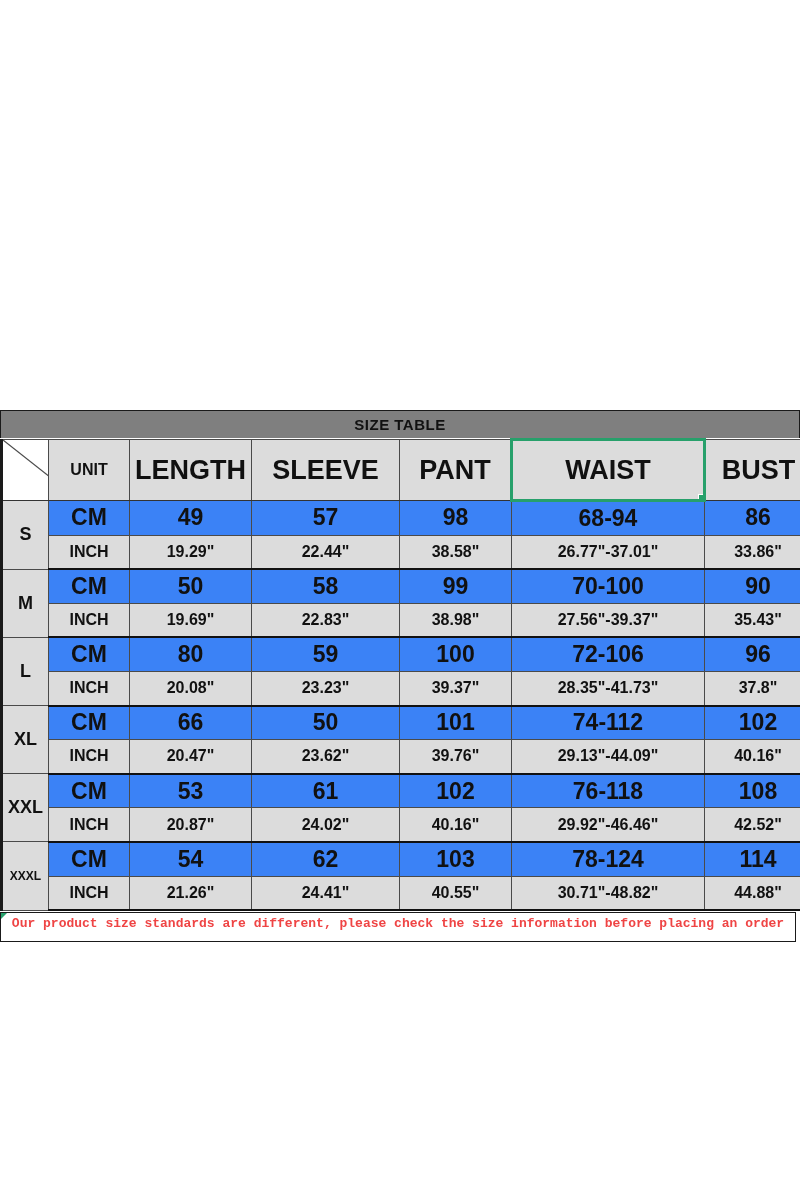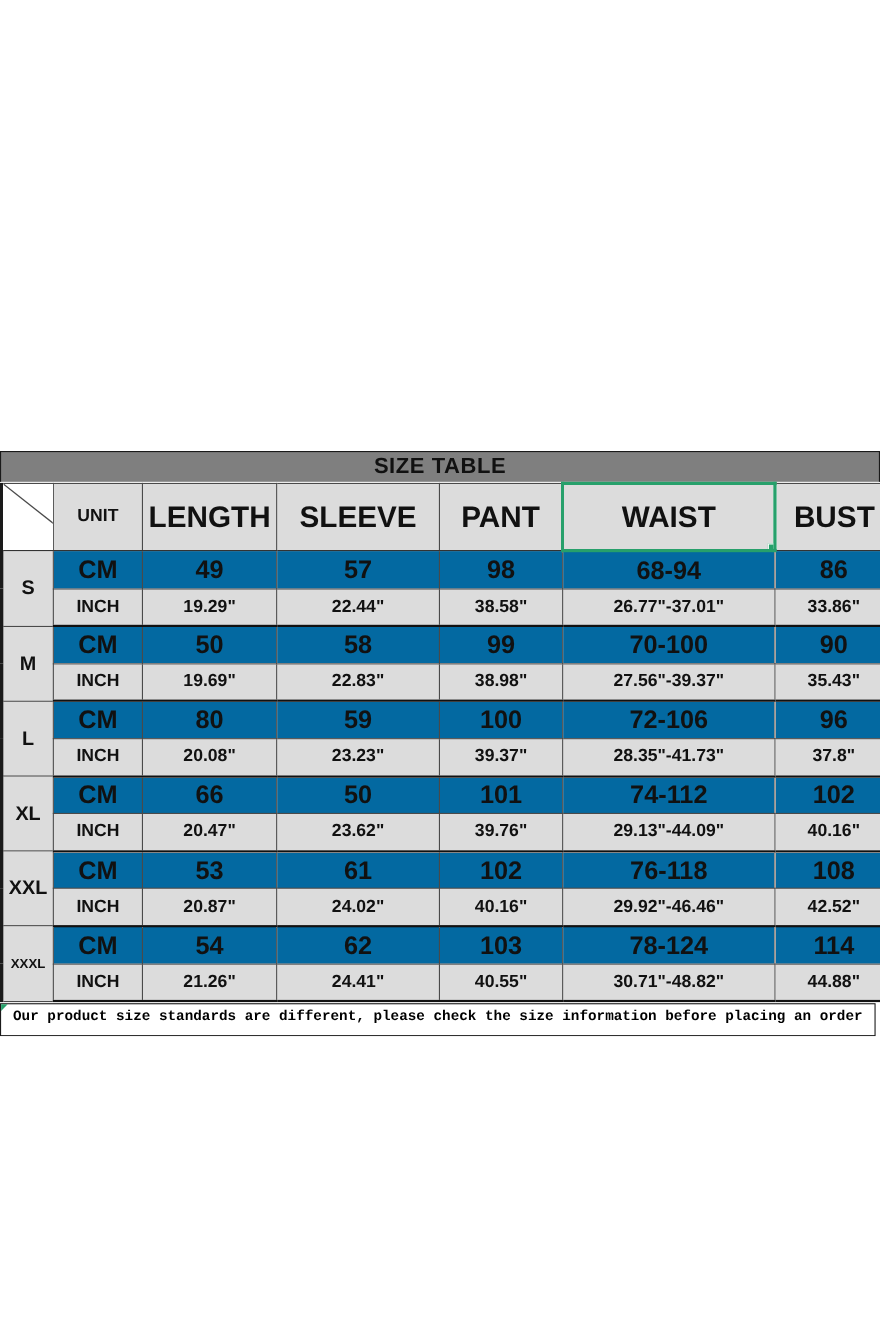--- a/index.html
+++ b/index.html
@@ -7,21 +7,21 @@
     position:relative;width:800px;height:1200px;background:#ffffff;
     overflow:hidden;font-family:"Liberation Sans",sans-serif;
   }
   .size-table-wrap{
     position:absolute;top:410px;left:0;width:800px;overflow:hidden;
   }
   .title-bar{
     width:798px;height:27px;background:#7f7f7f;
     border:1px solid #1a1a1a;border-bottom:none;
     display:flex;align-items:center;justify-content:center;
-    font-size:20px;font-weight:bold;color:#111;letter-spacing:0.5px;
+    font-size:15px;font-weight:bold;color:#111;letter-spacing:0.5px;
   }
   table.size-table{
     border-collapse:collapse;table-layout:fixed;width:810px;
     border-left:3px solid #1a1a1a;border-top:1px solid #1a1a1a;
   }
   table.size-table td, table.size-table th{
     border:1px solid #4a4a4a;text-align:center;vertical-align:middle;
     padding:0;color:#111;overflow:hidden;white-space:nowrap;
   }
   
@@ -32,37 +32,37 @@
   tr.head-row th.hl-col{
     position:relative;
     border:3px solid #27a06b;
   }
   .fill-handle{
     position:absolute;right:-3px;bottom:-3px;width:6px;height:6px;
     background:#27a06b;border:1px solid #fff;
   }
   
   tbody td{height:32.6px;}
-  tbody tr.cm-row td{background:#0369a1;font-size:23px;font-weight:bold;}
+  tbody tr.cm-row td{background:#3b82f6;font-size:23px;font-weight:bold;}
   tbody tr.inch-row td{background:#dcdcdc;font-size:16px;font-weight:bold;}
   tbody td.unit-cell{font-size:15px;font-weight:bold;}
   tbody th.size-label{
     background:#dcdcdc;font-size:18px;font-weight:bold;padding:0 1px;
   }
   
   tr.group-end td, tr.group-end th{border-bottom:2px solid #111;}
   tr.head-row th{border-bottom:1px solid #333;}
   tr.head-row th.hl-col{border-bottom:3px solid #27a06b;}
   
   .footer-note{
     position:relative;width:796px;height:30px;margin-top:1px;
     border:1.5px solid #1a1a1a;
     display:flex;align-items:flex-start;justify-content:center;
     font-family:"Liberation Mono","DejaVu Sans Mono",monospace;
-    font-size:13px;font-weight:bold;color:#000000;padding-top:3px;
+    font-size:13px;font-weight:bold;color:#ef4444;padding-top:3px;
     box-sizing:border-box;
   }
   .corner-mark{
     position:absolute;top:0;left:0;width:0;height:0;
     border-top:6px solid #27a06b;border-right:6px solid transparent;
   }
 </style>
 </head>
 <body>
 

